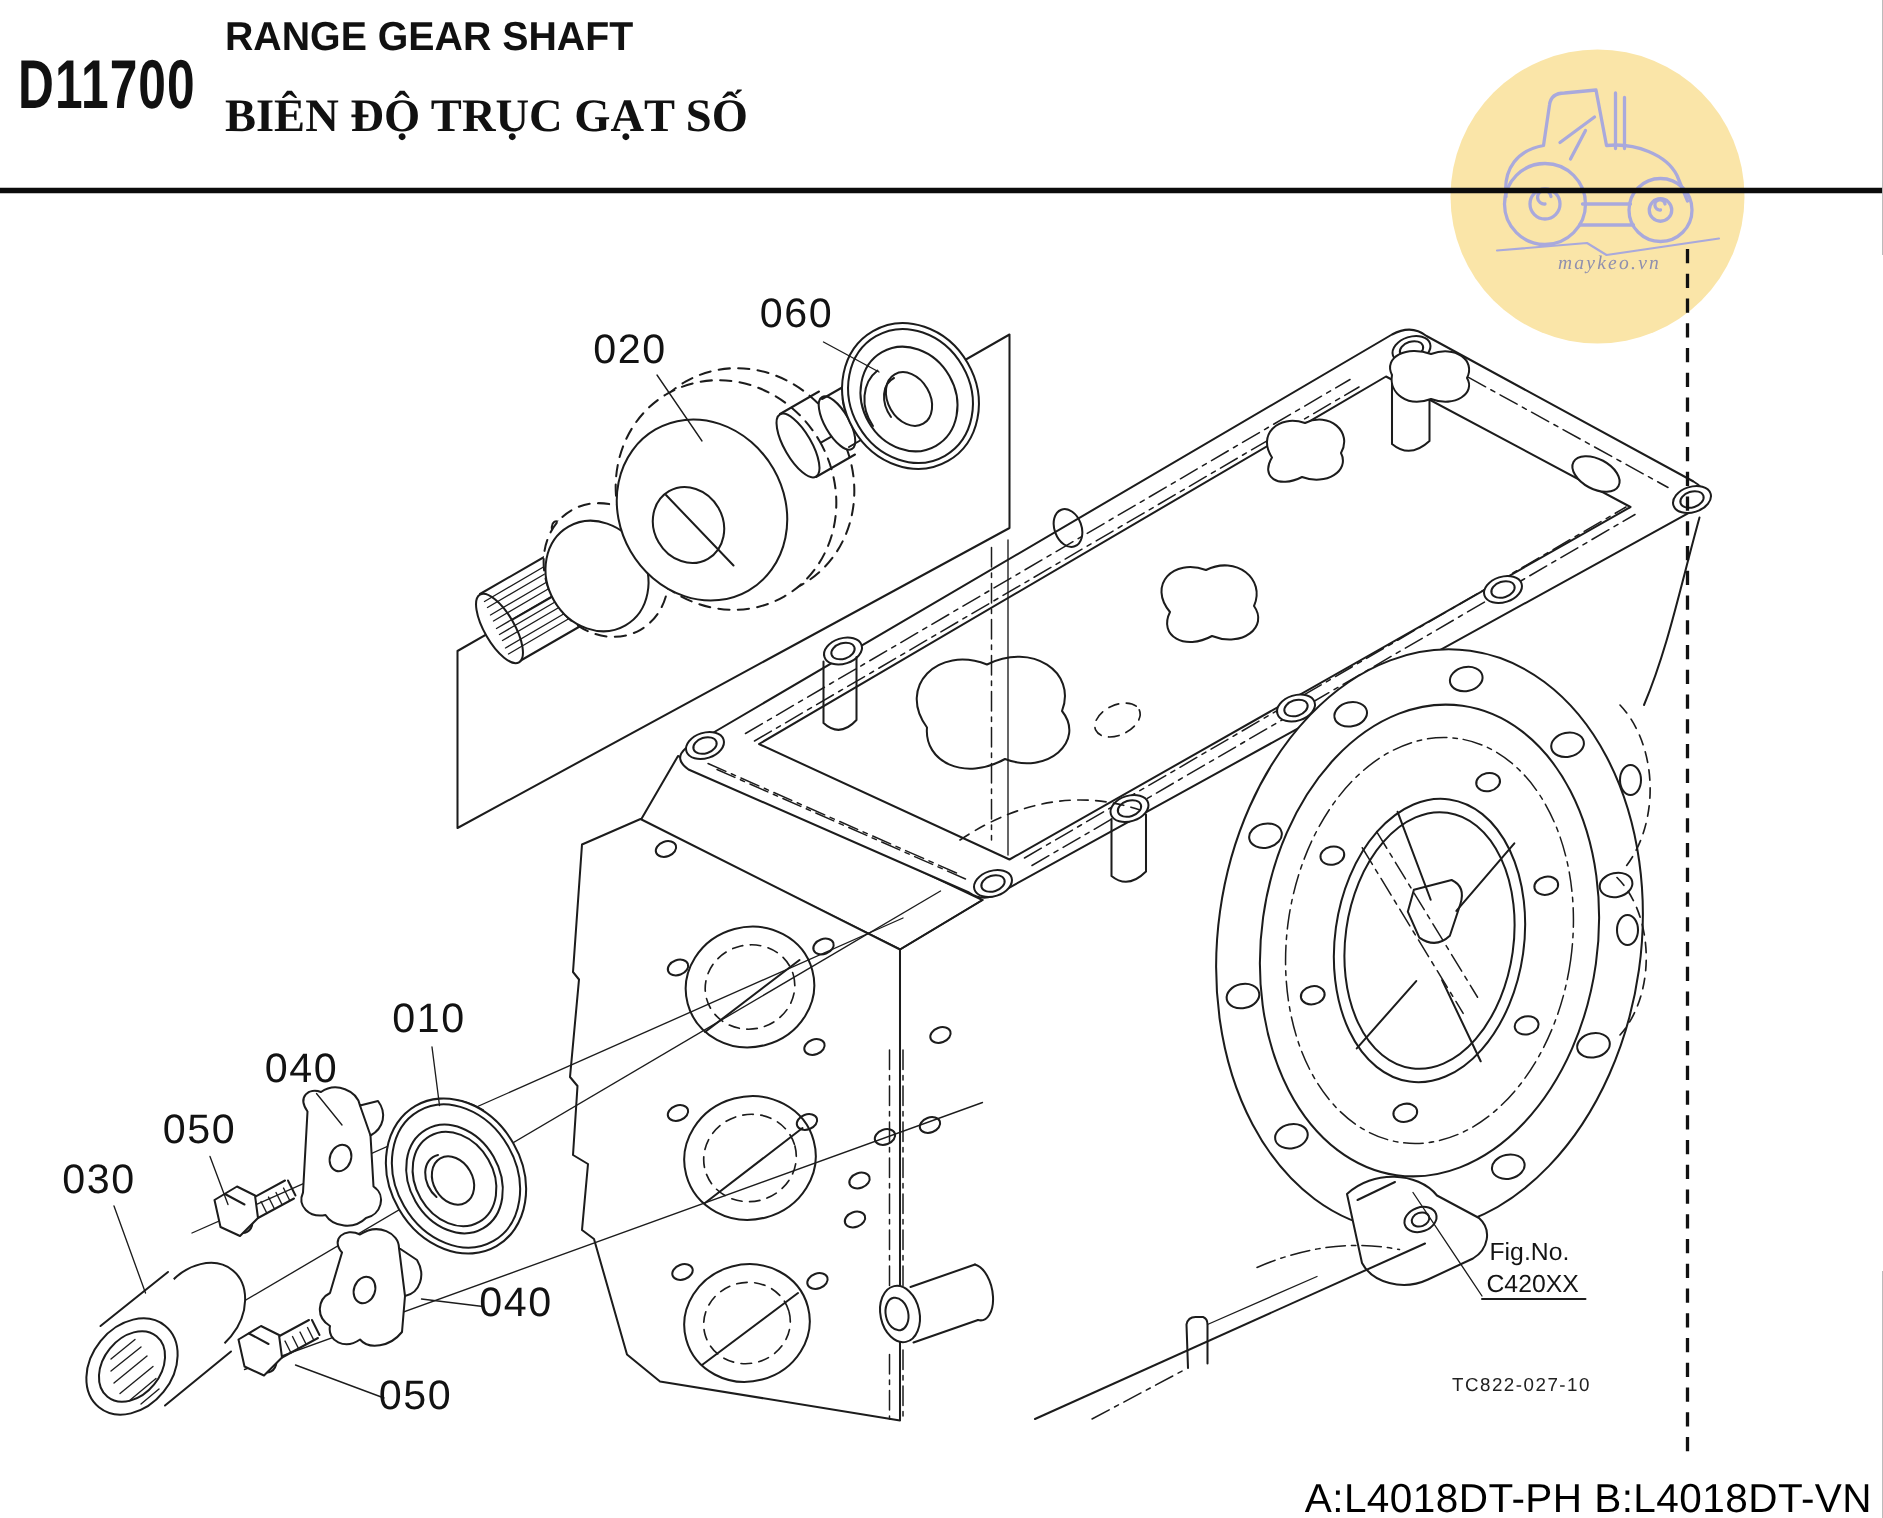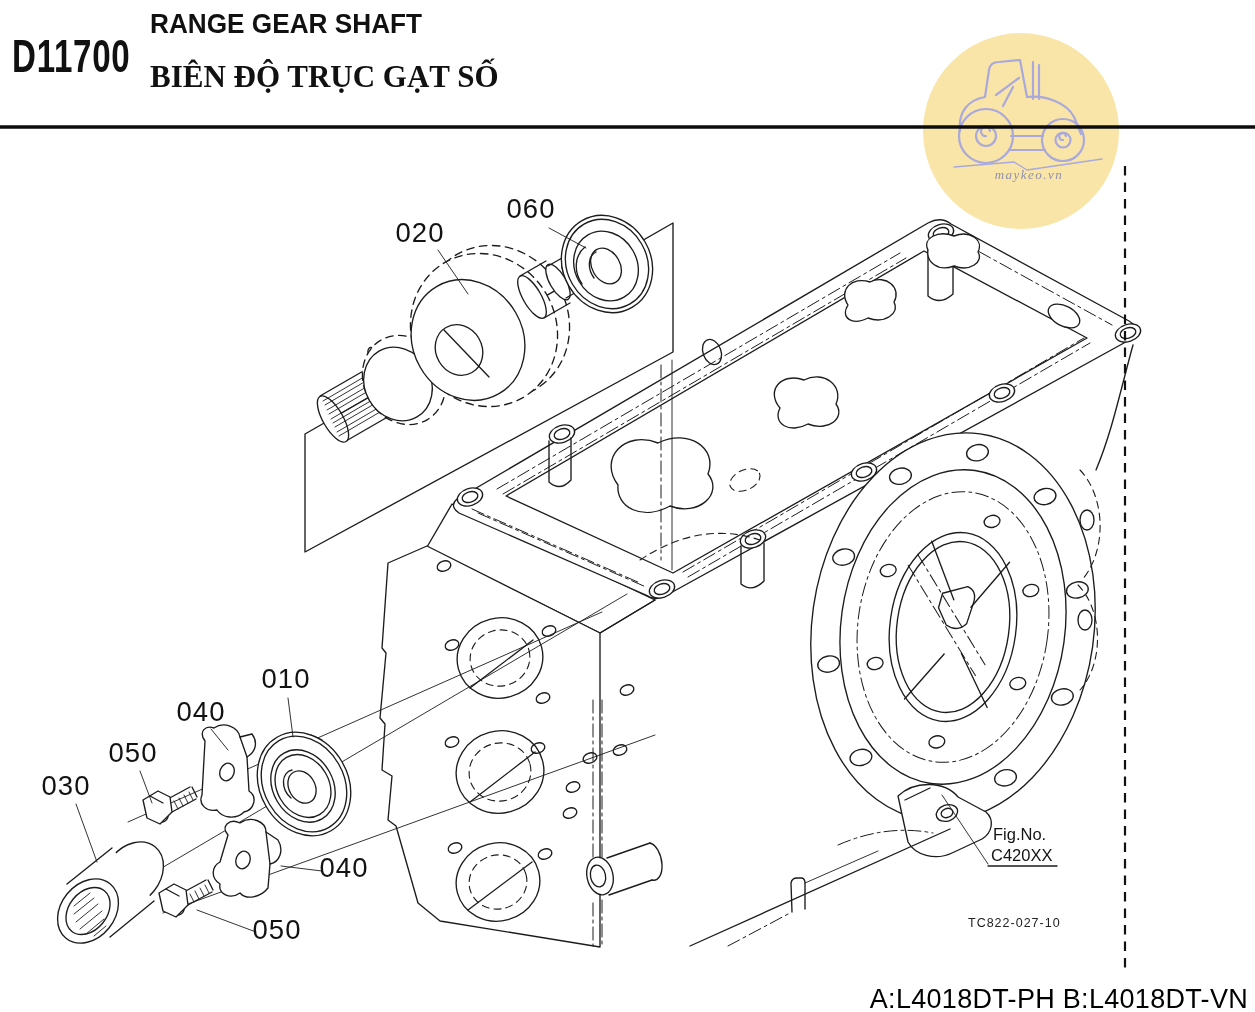--- a/index.html
+++ b/index.html
@@ -8,21 +8,21 @@
   
   .hdr-code{position:absolute;left:12px;top:33px;font-size:46px;font-weight:700;color:#111;
             line-height:1;transform:scaleX(.72);transform-origin:left top;letter-spacing:1px;white-space:nowrap;}
   .hdr-en{position:absolute;left:150px;top:11px;font-size:27px;font-weight:700;color:#111;
           line-height:1;transform:scaleX(.97);transform-origin:left top;white-space:nowrap;}
   .hdr-vi{position:absolute;left:150px;top:44px;font-size:31px;font-weight:700;color:#111;
           font-family:"Liberation Serif","DejaVu Serif",serif;line-height:1;white-space:nowrap;margin-top:17px;}
   .hdr-id{position:absolute;left:150px;top:84px;font-size:28px;font-weight:700;color:#111;
           font-family:"Liberation Serif","DejaVu Serif",serif;line-height:1;letter-spacing:.5px;white-space:nowrap;}
   
-  .wm{position:absolute;left:923px;top:33px;width:196px;height:196px;border-radius:50%;
+  .wm{position:absolute;left:967px;top:33px;width:196px;height:196px;border-radius:50%;
       background:#FAE5A8;z-index:0;}
   .wm svg{position:absolute;left:0;top:0;}
   .wm-text{font-family:"Liberation Serif","DejaVu Serif",serif;font-style:italic;font-size:13px;
            letter-spacing:1.5px;fill:#8f8fae;}
   .tractor{stroke:#A9A9DC;fill:none;stroke-width:2.2;stroke-linecap:round;stroke-linejoin:round;}
   
   svg.art{position:absolute;left:0;top:0;z-index:1;}
   .ln{stroke:#1c1c1c;fill:none;stroke-width:1.35;stroke-linecap:round;stroke-linejoin:round;}
   .fw{fill:#ffffff;}
   .thin{stroke-width:.9;}

